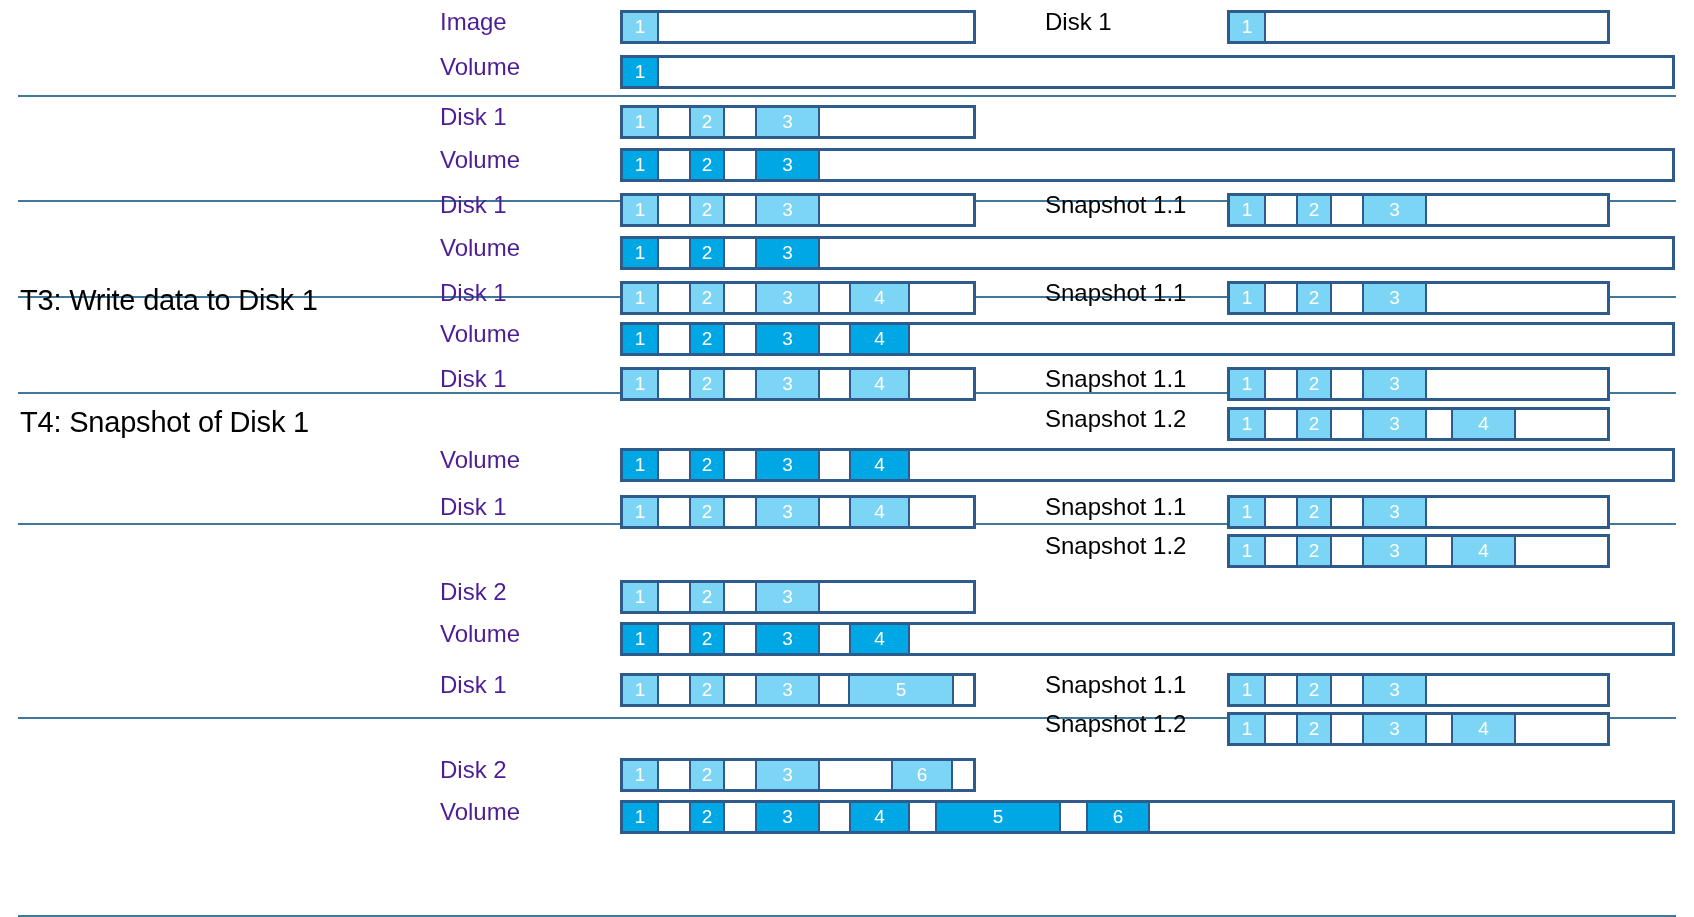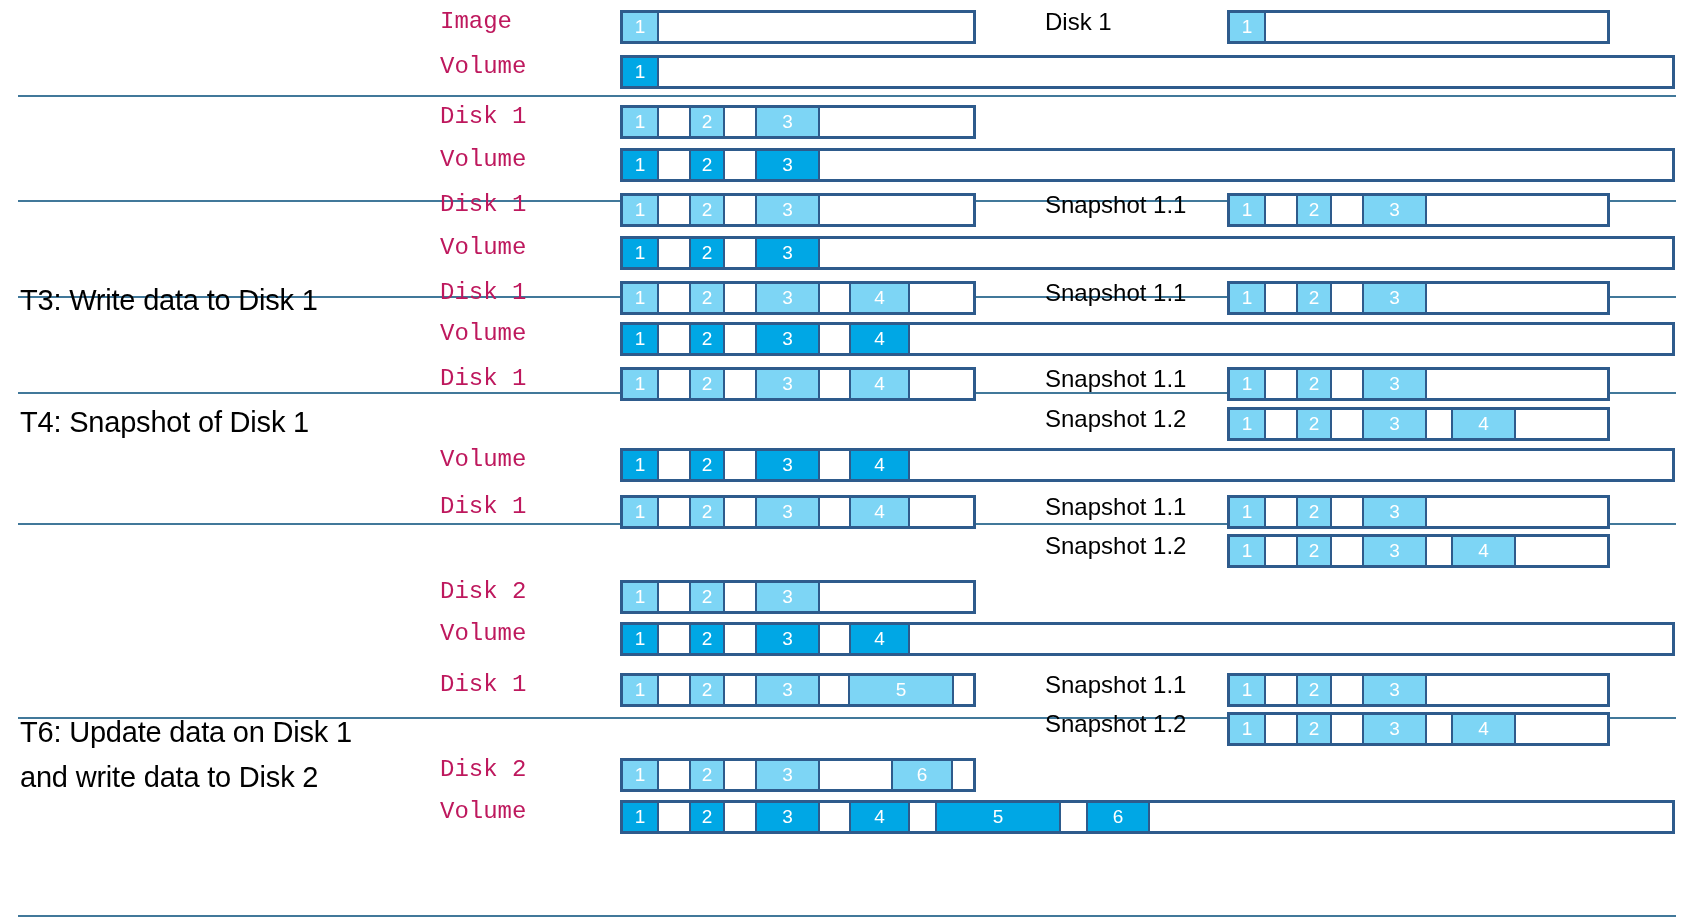--- a/index.html
+++ b/index.html
@@ -33,22 +33,21 @@
     font-size: 29px;
     line-height: 45px;
     color: #000000;
     letter-spacing: -0.2px;
     white-space: pre-line;
   }
   .row-label {
     position: absolute;
     font-size: 24px;
     line-height: 28px;
-    color: #be185d;
-    font-family: Liberation Mono, monospace;
+    color: #4c1d95;
   }
   .side-label {
     position: absolute;
     font-size: 24px;
     line-height: 28px;
     color: #000000;
     white-space: nowrap;
   }
   .bar {
     position: absolute;
@@ -79,22 +78,20 @@
 <div id="stage">
     <div class="divider" style="top: 95px;"></div>
     <div class="divider" style="top: 200px;"></div>
     <div class="divider" style="top: 296px;"></div>
     <div class="divider" style="top: 392px;"></div>
     <div class="divider" style="top: 523px;"></div>
     <div class="divider" style="top: 717px;"></div>
     <div class="divider" style="top: 915px;"></div>
     <div class="step-title" style="top: 278px;">T3: Write data to Disk 1</div>
     <div class="step-title" style="top: 400px;">T4: Snapshot of Disk 1</div>
-    <div class="step-title" style="top: 710px;">T6: Update data on Disk 1
-and write data to Disk 2</div>
     <div class="row-label" style="left: 440px; top: 8px;">Image</div>
     <div class="bar" style="left: 620px; top: 10px; width: 356px;">
       <div class="blk light first" style="left: 0px; width: 36px;">1</div>
     </div>
     <div class="row-label" style="left: 440px; top: 53px;">Volume</div>
     <div class="bar" style="left: 620px; top: 55px; width: 1055px;">
       <div class="blk dark first" style="left: 0px; width: 36px;">1</div>
     </div>
     <div class="side-label" style="left: 1045px; top: 8px;">Disk 1</div>
     <div class="bar" style="left: 1227px; top: 10px; width: 383px;">

